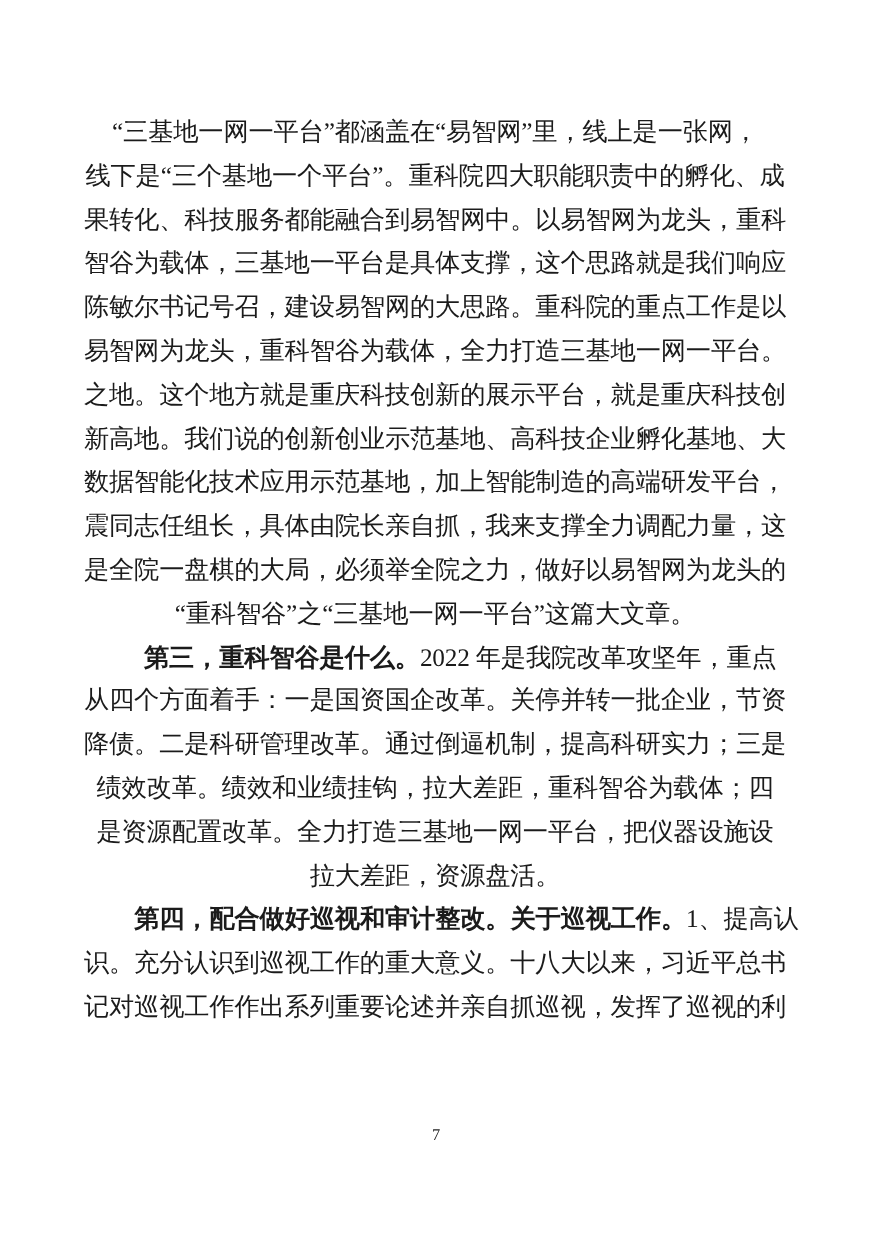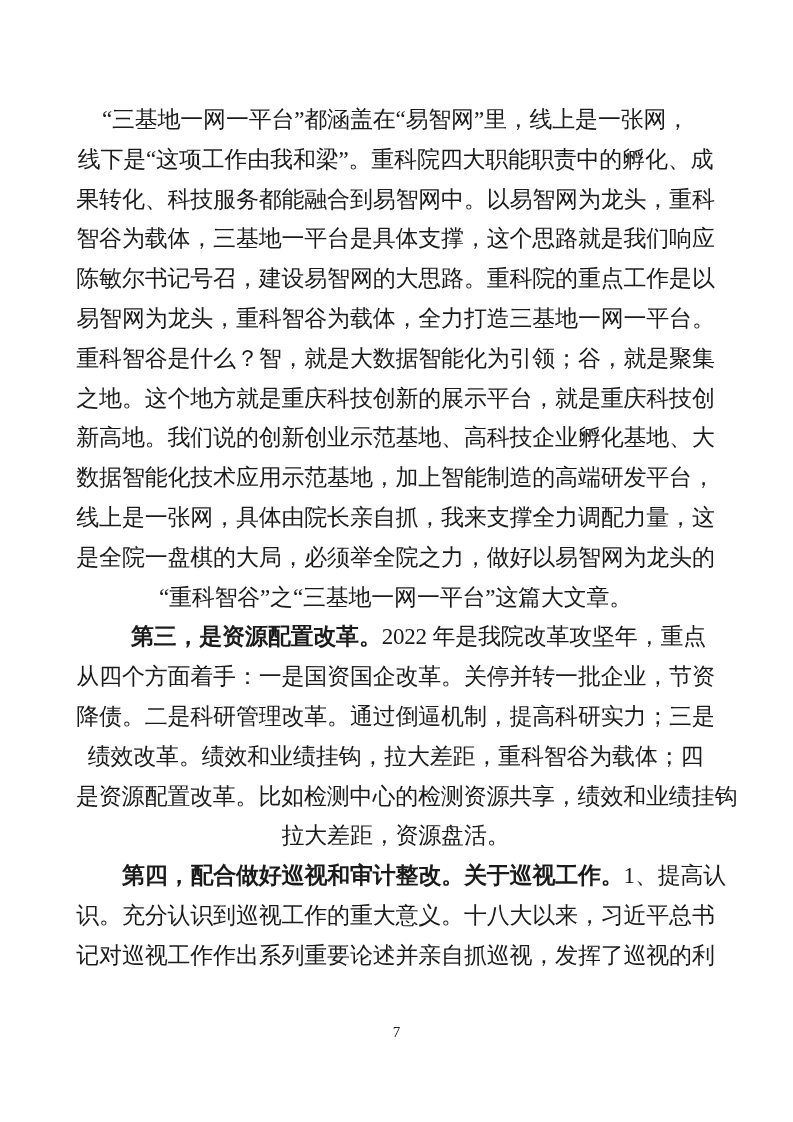--- a/index.html
+++ b/index.html
@@ -46,39 +46,38 @@
     color: #222222;
   }
 </style>
 </head>
 <body>
 
 <div class="page">
   <div class="content">
       <div class="paragraph">
         <div class="line"><span class="reg">“三基地一网一平台”都涵盖在“易智网”里，线上是一张网，</span></div>
-        <div class="line"><span class="reg">线下是“这项工作由我和梁”。重科院四大职能职责中的孵化、成</span></div>
+        <div class="line"><span class="reg">线下是“三个基地一个平台”。重科院四大职能职责中的孵化、成</span></div>
         <div class="line"><span class="reg">果转化、科技服务都能融合到易智网中。以易智网为龙头，重科</span></div>
         <div class="line"><span class="reg">智谷为载体，三基地一平台是具体支撑，这个思路就是我们响应</span></div>
         <div class="line"><span class="reg">陈敏尔书记号召，建设易智网的大思路。重科院的重点工作是以</span></div>
         <div class="line"><span class="reg">易智网为龙头，重科智谷为载体，全力打造三基地一网一平台。</span></div>
-        <div class="line"><span class="reg">重科智谷是什么？智，就是大数据智能化为引领；谷，就是聚集</span></div>
         <div class="line"><span class="reg">之地。这个地方就是重庆科技创新的展示平台，就是重庆科技创</span></div>
         <div class="line"><span class="reg">新高地。我们说的创新创业示范基地、高科技企业孵化基地、大</span></div>
         <div class="line"><span class="reg">数据智能化技术应用示范基地，加上智能制造的高端研发平台，</span></div>
-        <div class="line"><span class="reg">线上是一张网，具体由院长亲自抓，我来支撑全力调配力量，这</span></div>
+        <div class="line"><span class="reg">震同志任组长，具体由院长亲自抓，我来支撑全力调配力量，这</span></div>
         <div class="line"><span class="reg">是全院一盘棋的大局，必须举全院之力，做好以易智网为龙头的</span></div>
         <div class="line"><span class="reg">“重科智谷”之“三基地一网一平台”这篇大文章。</span></div>
       </div>
       <div class="paragraph">
-        <div class="line indent"><span class="bold">第三，是资源配置改革。</span><span class="reg">2022 年是我院改革攻坚年，重点</span></div>
+        <div class="line indent"><span class="bold">第三，重科智谷是什么。</span><span class="reg">2022 年是我院改革攻坚年，重点</span></div>
         <div class="line"><span class="reg">从四个方面着手：一是国资国企改革。关停并转一批企业，节资</span></div>
         <div class="line"><span class="reg">降债。二是科研管理改革。通过倒逼机制，提高科研实力；三是</span></div>
         <div class="line"><span class="reg">绩效改革。绩效和业绩挂钩，拉大差距，重科智谷为载体；四</span></div>
-        <div class="line"><span class="reg">是资源配置改革。比如检测中心的检测资源共享，绩效和业绩挂钩</span></div>
+        <div class="line"><span class="reg">是资源配置改革。全力打造三基地一网一平台，把仪器设施设</span></div>
         <div class="line"><span class="reg">拉大差距，资源盘活。</span></div>
       </div>
       <div class="paragraph">
         <div class="line indent"><span class="bold">第四，配合做好巡视和审计整改。关于巡视工作。</span><span class="reg">1、提高认</span></div>
         <div class="line"><span class="reg">识。充分认识到巡视工作的重大意义。十八大以来，习近平总书</span></div>
         <div class="line"><span class="reg">记对巡视工作作出系列重要论述并亲自抓巡视，发挥了巡视的利</span></div>
       </div>
     </div>
   <div class="footer">
     <span>7</span>

